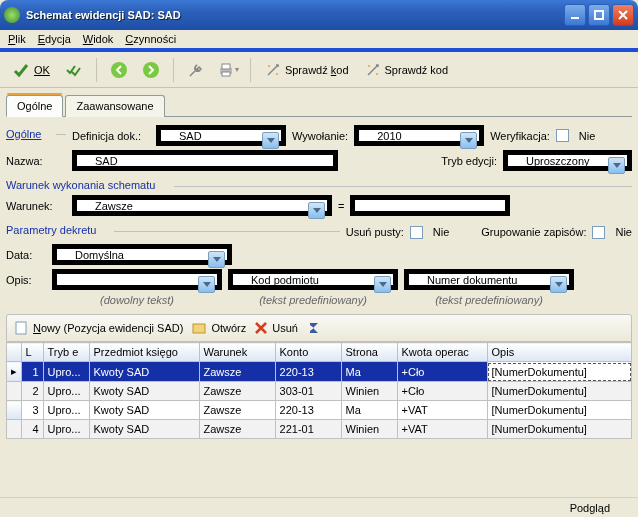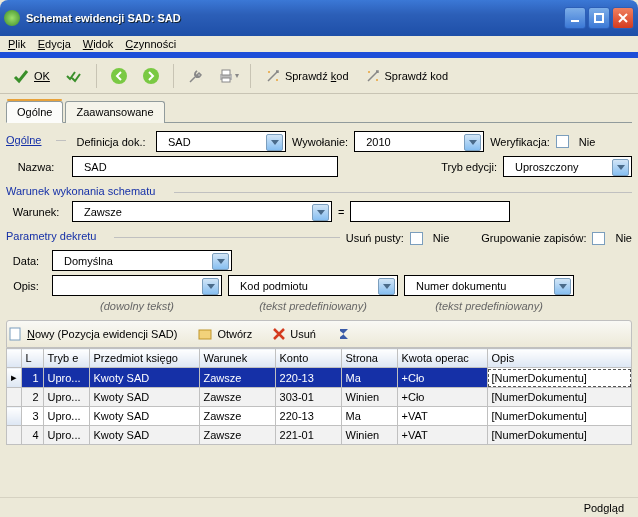--- a/index.html
+++ b/index.html
@@ -1,26 +1,26 @@
 <!DOCTYPE html>
 <html><head>
 <meta charset="utf-8">
 <style>
 * { box-sizing: border-box; margin: 0; padding: 0; font-family: Tahoma, sans-serif; font-size: 11px; }
 body { background: #ece9d8; width: 638px; height: 517px; overflow: hidden; }
 
-.titlebar { height: 36px; background: linear-gradient(#3b78d6,#2c5fb8 40%,#1e4fa8); display: flex; align-items: center; padding: 0 4px; color: #fff; font-weight: bold; border-radius: 8px 8px 0 0; }
+.titlebar { height: 30px; background: linear-gradient(#3b78d6,#2c5fb8 40%,#1e4fa8); display: flex; align-items: center; padding: 0 4px; color: #fff; font-weight: bold; border-radius: 8px 8px 0 0; }
 .titlebar .app-icon { width: 16px; height: 16px; background: radial-gradient(circle,#9de06a,#3a8a2a); border-radius: 50%; margin-right: 6px; }
 .titlebar .title { flex: 1; text-shadow: 1px 1px 0 #123; }
 .titlebar .winbtn { width: 22px; height: 22px; margin-left: 2px; border-radius: 3px; display: flex; align-items: center; justify-content: center; border: 1px solid #2c5fb8; }
 .winbtn.min,.winbtn.max{ background: linear-gradient(#7daee8,#3b78d6); }
 .winbtn.close{ background: linear-gradient(#f08060,#d43b1f); }
 .winbtn svg{ width:12px; height:12px; }
 
-.menubar { height: 22px; background: #ece9d8; display: flex; align-items: center; padding: 2px 8px; gap: 12px; border-bottom: 6px solid #1d4ed8; }
+.menubar { height: 22px; background: #ece9d8; display: flex; align-items: center; padding: 2px 8px; gap: 12px; border-bottom: 4px solid #1d4ed8; }
 .menubar span { cursor: default; }
 .menubar span u { text-decoration: underline; }
 
 .toolbar { height: 36px; background: #ece9d8; display: flex; align-items: center; padding: 2px 6px; gap: 4px; border-bottom: 1px solid #c8c4b4; }
 .tbtn { width: 28px; height: 28px; display: flex; align-items: center; justify-content: center; cursor: pointer; border-radius: 3px; }
 .tbtn.wide { width: auto; padding: 0 6px; gap: 4px; }
 .tsep { width: 1px; height: 24px; background: #c8c4b4; margin: 0 4px; }
 .tbtn .lbl { white-space: nowrap; }
 
 .content { padding: 6px; position: relative; }
@@ -29,43 +29,43 @@
 .tab { padding: 4px 10px; border: 1px solid #919b9c; border-bottom: none; background: #f5f4ea; margin-right: 2px; border-radius: 3px 3px 0 0; cursor: pointer; position: relative; top: 1px; }
 .tab.active { background: #fcfcfa; border-bottom: 1px solid #fcfcfa; font-weight: normal; color: #000; }
 .tab.active::before { content:""; position:absolute; top:-3px; left:0; right:0; height:2px; background:#e8a23a; border-radius:2px; }
 
 .grp { margin-bottom: 8px; }
 .grp-title { color: #1530a7; margin-bottom: 4px; position: relative; }
 .grp-title u{ text-decoration: underline; }
 .grp-title::after { content:""; position:absolute; top:55%; height:1px; background:#c0c0c0; margin-left:8px; right:0; left:var(--after-left,60px); }
 
 .row { display: flex; align-items: center; gap: 6px; margin-bottom: 4px; }
-.lbl { text-align: center; white-space: nowrap; }
-input[type=text], .select { border: 1px solid #000000; background: #fff; height: 21px; padding: 2px 11px; }
+.lbl { text-align: left; white-space: nowrap; }
+input[type=text], .select { border: 5px solid #000000; background: #fff; height: 21px; padding: 2px 18px; }
 .select { position: relative; padding-right: 18px; background: #fff; display: flex; align-items: center; }
 .select::after { content:""; position:absolute; right:2px; top:2px; width:15px; height:15px; background: linear-gradient(#d2e5f6,#87bff1); border:1px solid #7b9ebd; border-radius:2px; }
 .select::before { content:""; position:absolute; right:6px; top:8px; border:4px solid transparent; border-top:5px solid #4a6b8a; z-index:1; }
 .chk { width: 13px; height: 13px; border: 1px solid #7b9ebd; background: #fff; display: inline-block; margin-right: 4px; vertical-align: middle; }
 .hint { font-style: italic; color: #666; text-align: center; flex: 1; }
 
-.list-toolbar { border: 1px solid #c0c0c0; background: linear-gradient(#f9f9f5,#ece9d8); height: 28px; display: flex; align-items: center; padding: 2px 0; gap: 20px; border-radius: 3px 3px 0 0; }
+.list-toolbar { border: 1px solid #c0c0c0; background: linear-gradient(#f9f9f5,#ece9d8); height: 28px; display: flex; align-items: center; padding: 2px 6px; gap: 8px; border-radius: 3px 3px 0 0; }
 .list-toolbar .act { display: flex; align-items: center; gap: 4px; cursor: pointer; }
 .list-toolbar .act u{ text-decoration: underline; }
 
 .grid { border: 1px solid #c0c0c0; border-top: none; width: 100%; border-collapse: collapse; }
 .grid th { background: linear-gradient(#fff,#dce6f3); border: 1px solid #c0c0c0; padding: 3px 4px; font-weight: normal; text-align: left; position: relative; }
 .grid td { border: 1px solid #c0c0c0; padding: 3px 4px; background: #fff; }
 .grid tr.alt td { background: #f2f2f2; }
 .grid tr.sel td { background: #1530a7; color: #fff; }
 .grid tr.sel td.boxed { background:#fff; color:#000; outline:1px dashed #555; outline-offset:-2px; }
 .grid td.num { text-align: right; }
 .grid .rowhdr { background: linear-gradient(#fff,#dce6f3); width: 14px; text-align:center; }
 .grid tr.sel .rowhdr { background:linear-gradient(#fff,#dce6f3); color:#000; }
 
-.status { position: absolute; bottom: 0; left: 0; right: 0; height: 20px; display: flex; align-items: center; justify-content: flex-end; padding: 0 14px; background: #ece9d8; border-top: 1px solid #d6d2c2; }
+.status { position: absolute; bottom: 0; left: 0; right: 0; height: 20px; display: flex; align-items: center; justify-content: flex-end; padding: 0 28px; background: #ece9d8; border-top: 1px solid #d6d2c2; }
 
 svg { display: block; }
 </style>
 </head>
 <body>
 
 <div class="titlebar">
   <span class="app-icon"></span>
   <span class="title">Schemat ewidencji SAD: SAD</span>
   <div class="winbtn min">

